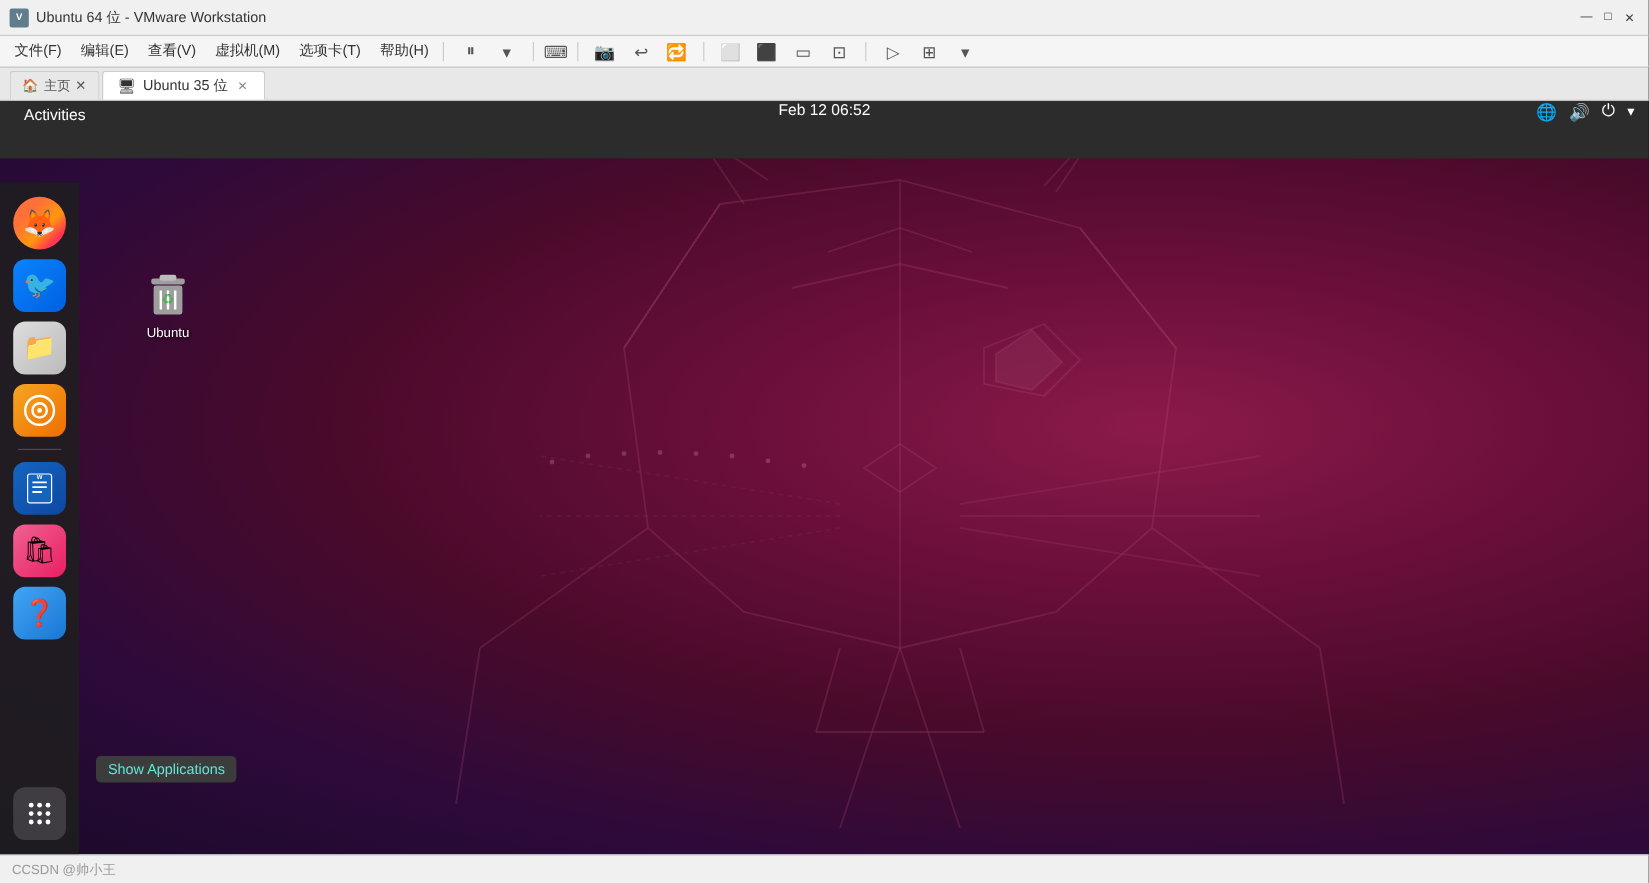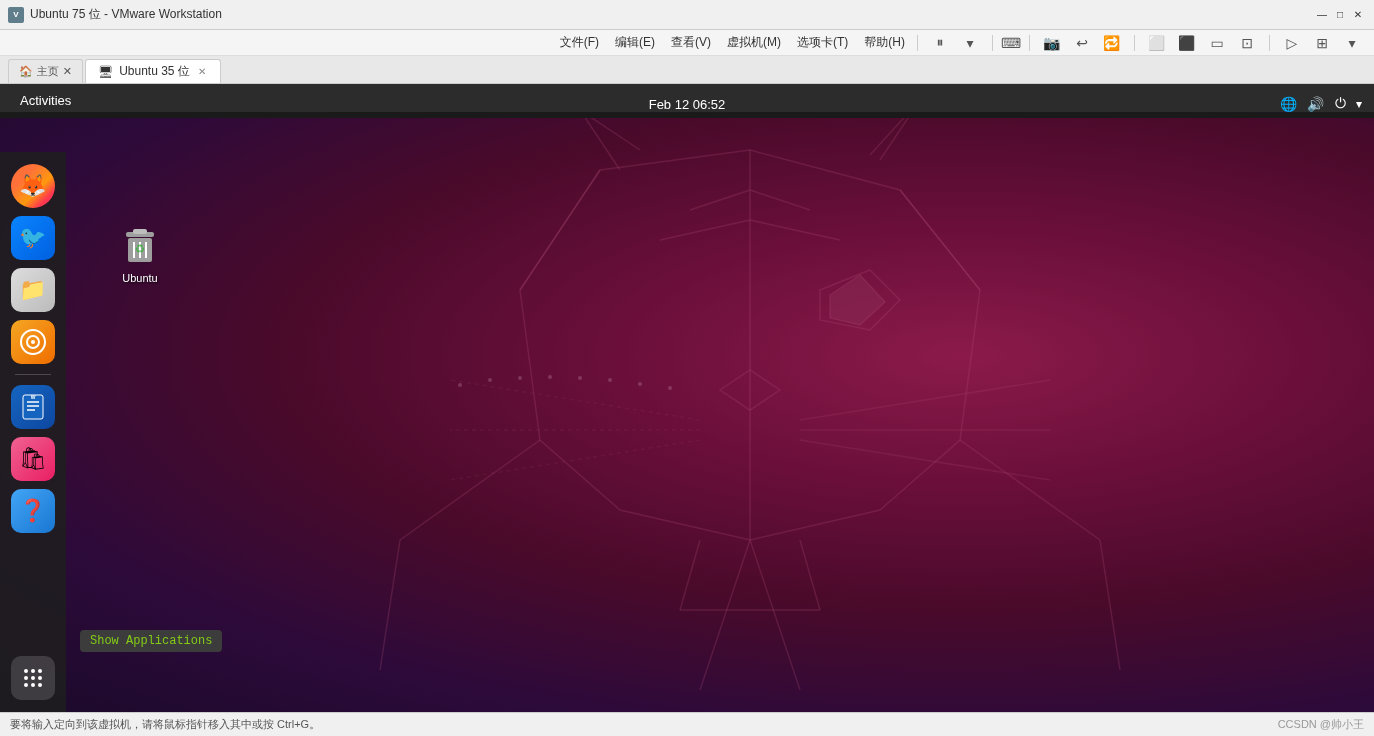--- a/index.html
+++ b/index.html
@@ -15,21 +15,21 @@
     #vmware-titlebar .win-btn {
       width: 16px; height: 16px; display: flex; align-items: center; justify-content: center;
       font-size: 10px; cursor: pointer; background: transparent;
       border: none; color: #333;
     }
 
     
     #vmware-menubar {
       width: 100%; height: 26px; background: #f5f5f5;
       display: flex; align-items: center; padding: 0 4px;
-      border-bottom: 1px solid #ddd; font-size: 12px; justify-content: flex-end;
+      border-bottom: 1px solid #ddd; font-size: 12px;
     }
     .menu-item {
       padding: 2px 8px; cursor: pointer; color: #333; border-radius: 2px;
       white-space: nowrap;
     }
     .menu-separator { width: 1px; height: 16px; background: #ccc; margin: 0 4px; }
     .toolbar-btn {
       width: 28px; height: 20px; display: flex; align-items: center; justify-content: center;
       cursor: pointer; font-size: 14px; color: #555; border-radius: 2px;
     }
@@ -54,22 +54,22 @@
       border-radius: 3px 3px 0 0; margin-right: 2px; border: 1px solid #ccc; border-bottom: none; }
 
     
     #ubuntu-screen {
       width: 100%; height: calc(736px - 30px - 26px - 28px - 24px);
       position: relative; overflow: hidden;
     }
 
     
     #gnome-topbar {
-      width: 100%; height: 28px; background: #2c2c2c;
-      display: flex; align-items: flex-end; justify-content: space-between;
+      width: 100%; height: 48px; background: #2c2c2c;
+      display: flex; align-items: flex-start; justify-content: space-between;
       padding: 0 12px; position: absolute; top: 0; left: 0; z-index: 10;
     }
     #gnome-topbar .activities {
       color: white; font-size: 13px; font-weight: 500; cursor: pointer;
       padding: 4px 8px;
     }
     #gnome-topbar .system-tray { display: flex; align-items: center; gap: 10px; color: white; font-size: 14px; }
 
     
     #desktop-bg {
@@ -113,24 +113,23 @@
       transition: transform 0.1s;
     }
     .dock-separator {
       width: 36px; height: 1px; background: rgba(255,255,255,0.2); margin: 4px 0;
     }
     .dock-spacer { flex: 1; }
 
     
     #show-apps-tooltip {
       position: absolute; bottom: 60px; left: 80px;
-      background: #3c3c3c; color: #84cc16; font-size: 12px;
+      background: #3c3c3c; color: #5eead4; font-size: 12px;
       padding: 4px 10px; border-radius: 4px; z-index: 20;
       white-space: nowrap;
-      font-family: Liberation Mono, monospace;
     }
 
     
     #vmware-statusbar {
       width: 100%; height: 24px; background: #f0f0f0;
       display: flex; align-items: center; padding: 0 10px;
       border-top: 1px solid #ccc; font-size: 11px; color: #555;
       position: absolute; bottom: 0; left: 0;
       justify-content: space-between;
     }
@@ -210,21 +209,21 @@
     }
   </style>
 </head>
 <body>
 
 <div id="vmware-titlebar">
   <div>
     <div class="vmware-logo">V</div>
   </div>
   <span style="width:6px"></span>
-  <span style="font-size:12px;color:#333;flex:1;">Ubuntu 75 位 - VMware Workstation</span>
+  <span style="font-size:12px;color:#333;flex:1;">Ubuntu 64 位 - VMware Workstation</span>
   <div class="win-controls">
     <button class="win-btn">—</button>
     <button class="win-btn">□</button>
     <button class="win-btn close">✕</button>
   </div>
 </div>
 
 <div id="vmware-menubar">
   <span class="menu-item">文件(F)</span>
   <span class="menu-item">编辑(E)</span>
@@ -271,21 +270,21 @@
     <span style="font-size:12px;">🖥</span>
     <span>Ubuntu 35 位</span>
     <span class="tab-close">✕</span>
   </div>
 </div>
 
 <div id="ubuntu-screen" style="height: 628px;">
 
   <div id="gnome-topbar">
     <div class="activities">Activities</div>
-    <div style="color:white;font-size:13px;position:absolute;left:50%;transform:translateX(-50%);margin-top:21px;">Feb 12  06:52</div>
+    <div style="color:white;font-size:13px;position:absolute;left:50%;transform:translateX(-50%);">Feb 12  06:52</div>
     <div class="system-tray">
       <span style="font-size:14px;">🌐</span>
       <span style="font-size:14px;">🔊</span>
       <span style="font-size:14px;">⏻</span>
       <span style="font-size:12px;">▾</span>
     </div>
   </div>
 
   <div id="desktop-bg">
 
@@ -432,15 +431,14 @@
 
     <div id="show-apps-tooltip">
       <span>Show Applications</span>
     </div>
 
   </div>
 
 </div>
 
 <div id="vmware-statusbar" style="position: relative;">
-  <span>要将输入定向到该虚拟机，请将鼠标指针移入其中或按 Ctrl+G。</span>
   <span style="font-size:11px;color:#999;">CCSDN @帅小王</span>
 </div>
 
 </body></html>

